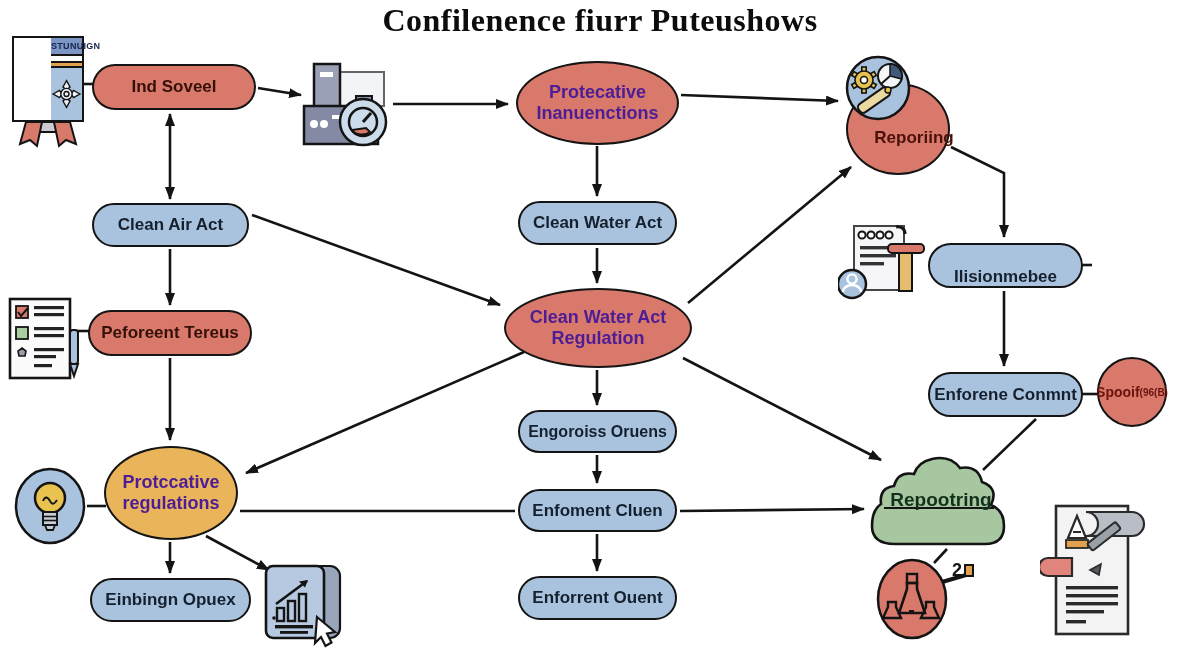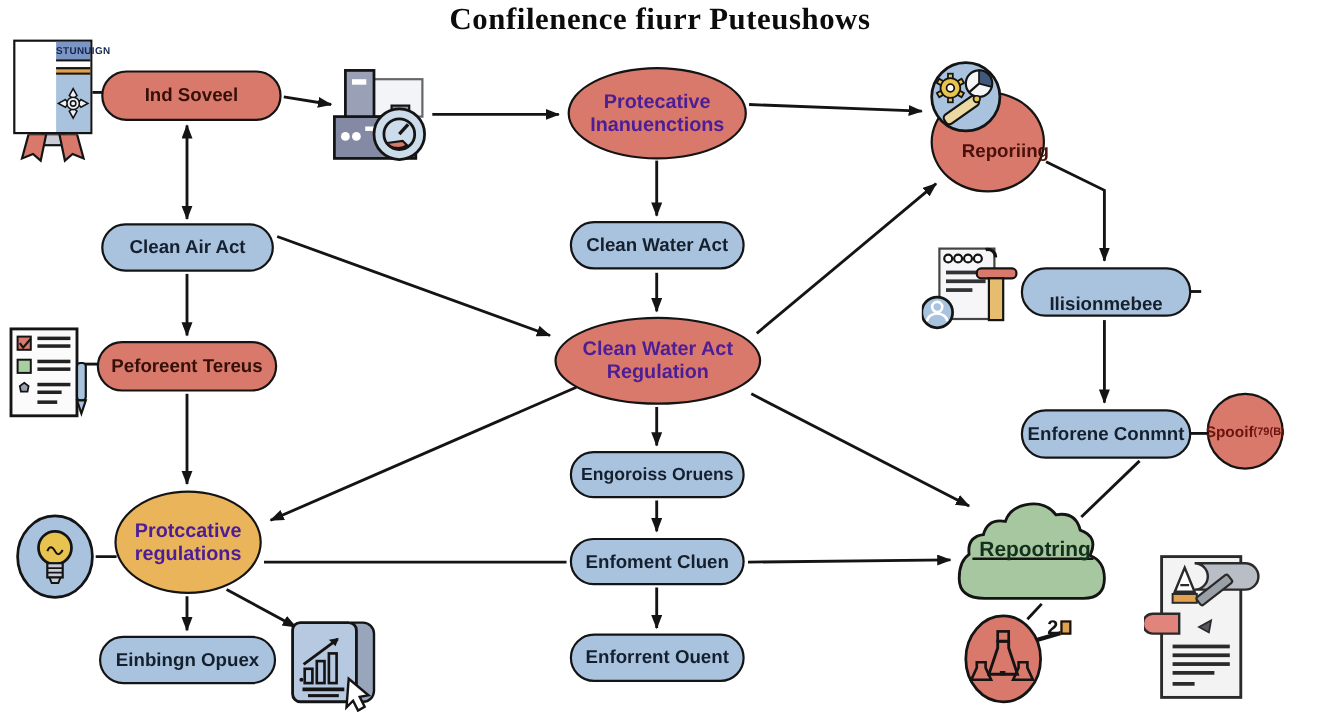--- a/index.html
+++ b/index.html
@@ -19,21 +19,21 @@
   .pill.blue { background:#A9C3DF; color:#14202e; }
   .ellipse { border:2.5px solid #141414; border-radius:50%; font-weight:bold; line-height:1.15; }
   .ellipse.red { background:#D9796B; color:#4c1d95; font-size:18px; }
   .ellipse.orange { background:#E9B45A; color:#4c1d95; font-size:18px; }
   .circle { border:2.5px solid #141414; border-radius:50%; font-weight:bold; }
   .circle.red { background:#D9796B; }
   .circle.blue { background:#A9C3DF; }
   .icon { z-index:3; }
   .title {
     position:absolute; left:0; top:2px; width:1200px; text-align:center; z-index:2;
-    font-family:"Liberation Serif", serif; font-weight:bold; font-size:28px; color:#0c0c0c;
+    font-family:"Liberation Serif", serif; font-weight:bold; font-size:32px; color:#0c0c0c;
     letter-spacing:0.5px;
   }
   
   .badge-body { width:72px; border:2.5px solid #141414; background:#fff;padding-left:37px; }
   .badge-band { background:#7b95c4; border-bottom:2px solid #141414; color:#15254d;
     font-size:9px; font-weight:bold; text-align:center; padding:3px 0; letter-spacing:0.3px; }
   .badge-gap { height:5px; background:#fdfdfd; }
   .badge-stripe { height:7px; background:#e2a14e; border-top:2px solid #141414; border-bottom:2px solid #141414; }
   .badge-field { height:52px; background:#a9c3df; display:flex; align-items:center; justify-content:center; }
   
@@ -236,21 +236,21 @@
     <span class="ml">Clean Water Act
 Regulation</span>
   </div>
 
   <div class="node pill blue" style="left:928px; top:372px; width:155px; height:45px;">
     <span class="ml">Enforene Conmnt</span>
   </div>
 
   <div class="node circle red" style="left:1097px; top:357px; width:70px; height:70px; flex-direction:row;">
     <span class="spooif-label">Spooif</span>
-    <span class="spooif-sub">(79(B)</span>
+    <span class="spooif-sub">(96(B)</span>
   </div>
 
   <div class="node pill blue" style="left:518px; top:410px; width:159px; height:43px; font-size:16px;">
     <span class="ml">Engoroiss Oruens</span>
   </div>
 
   <div class="node icon" style="left:14px; top:467px; width:72px; height:78px;">
     <svg width="72" height="78" viewBox="0 0 72 78">
       <ellipse cx="36" cy="39" rx="34" ry="37" fill="#a9c3df" stroke="#141414" stroke-width="2.5"></ellipse>
       <circle cx="36" cy="31" r="15" fill="#e8c34f" stroke="#141414" stroke-width="2.5"></circle>

